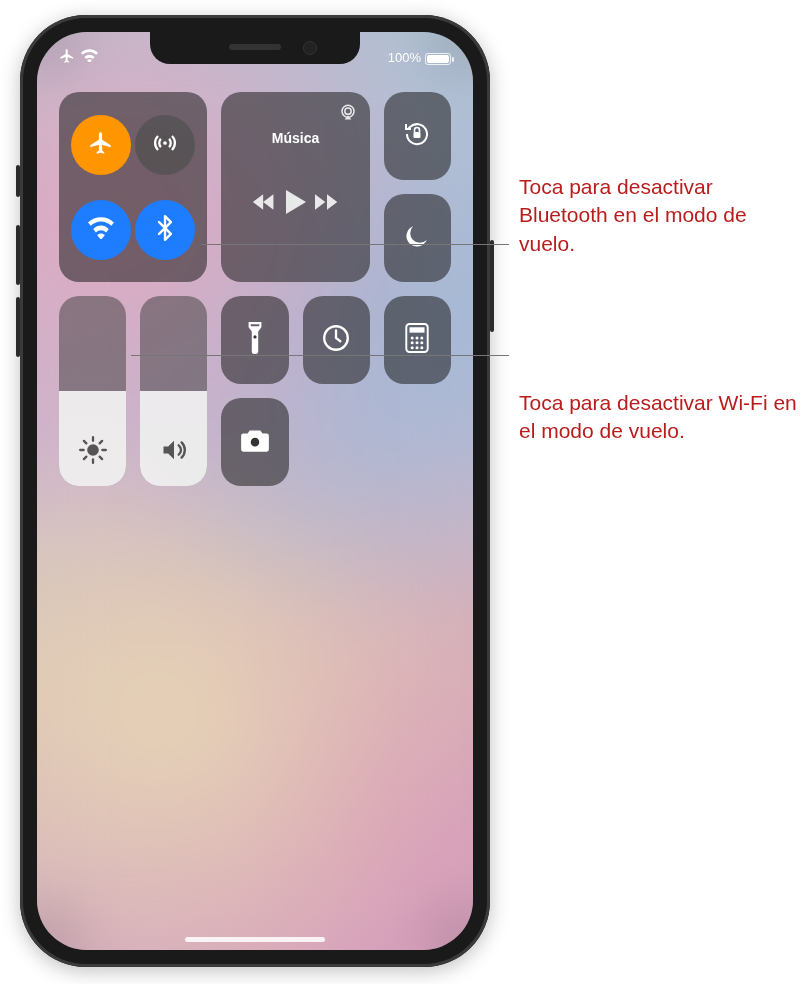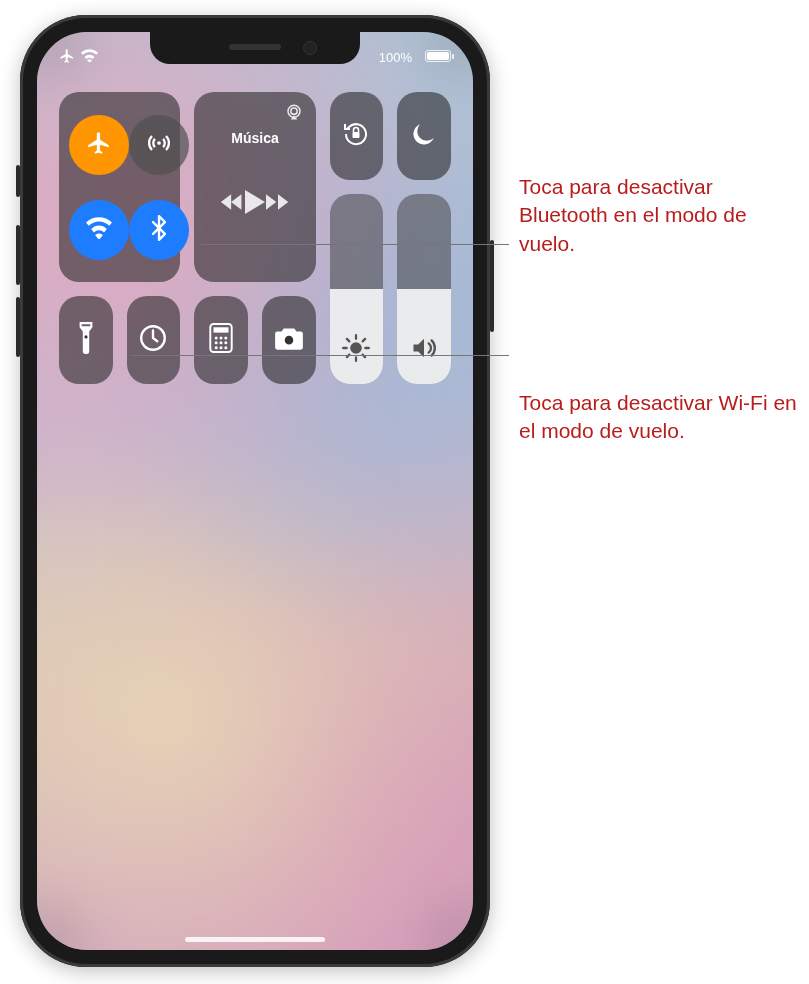--- a/index.html
+++ b/index.html
@@ -83,21 +83,21 @@
     justify-content: space-between;
     align-items: center;
     padding: 0 22px;
     color: #fff;
     font-size: 13px;
     z-index: 40;
   }
   .status-left, .status-right { display: flex; align-items: center; gap: 6px; }
   .status-left { padding-top: 6px; }
   .status-right { padding-top: 6px; }
-  .battery-wrap { display: flex; align-items: flex-start; gap: 13px; }
+  .battery-wrap { display: flex; align-items: flex-end; gap: 4px; }
   .battery-pct { font-size: 13px; font-weight: 400; }
   .battery-body {
     width: 26px; height: 12px;
     border: 1px solid rgba(255,255,255,0.8);
     border-radius: 3px;
     position: relative;
   }
   .battery-body::after {
     content:"";
     position:absolute; right:-4px; top:3px;
@@ -111,21 +111,21 @@
     width:140px; height:5px; background:rgba(255,255,255,0.85);
     border-radius:3px; z-index:40;
   }
 
   
   .cc {
     position:absolute;
     top: 60px;
     left: 22px; right: 22px;
     display: grid;
-    grid-template-columns: repeat(6, 1fr);
+    grid-template-columns: repeat(5, 1fr);
     grid-auto-rows: 88px;
     gap: 14px;
     z-index: 30;
   }
   .tile {
     background: rgba(30,30,30,0.55);
     border-radius: 20px;
     position: relative;
     color: #fff;
   }

